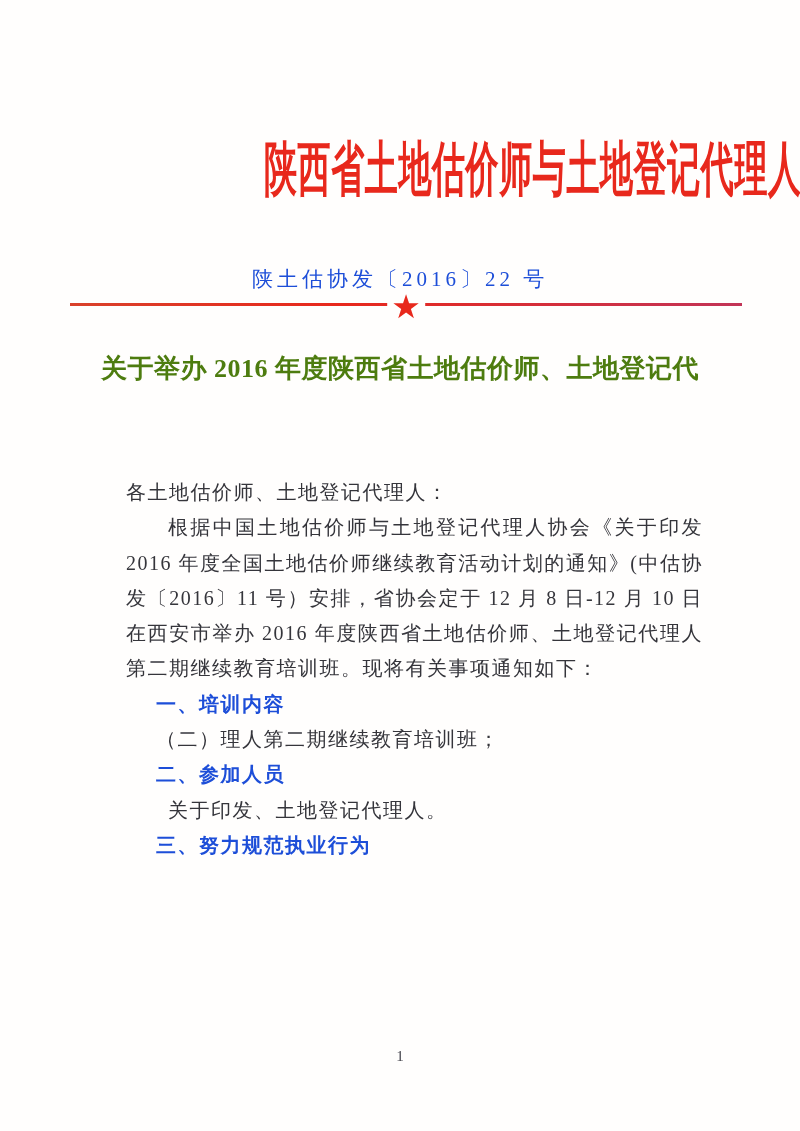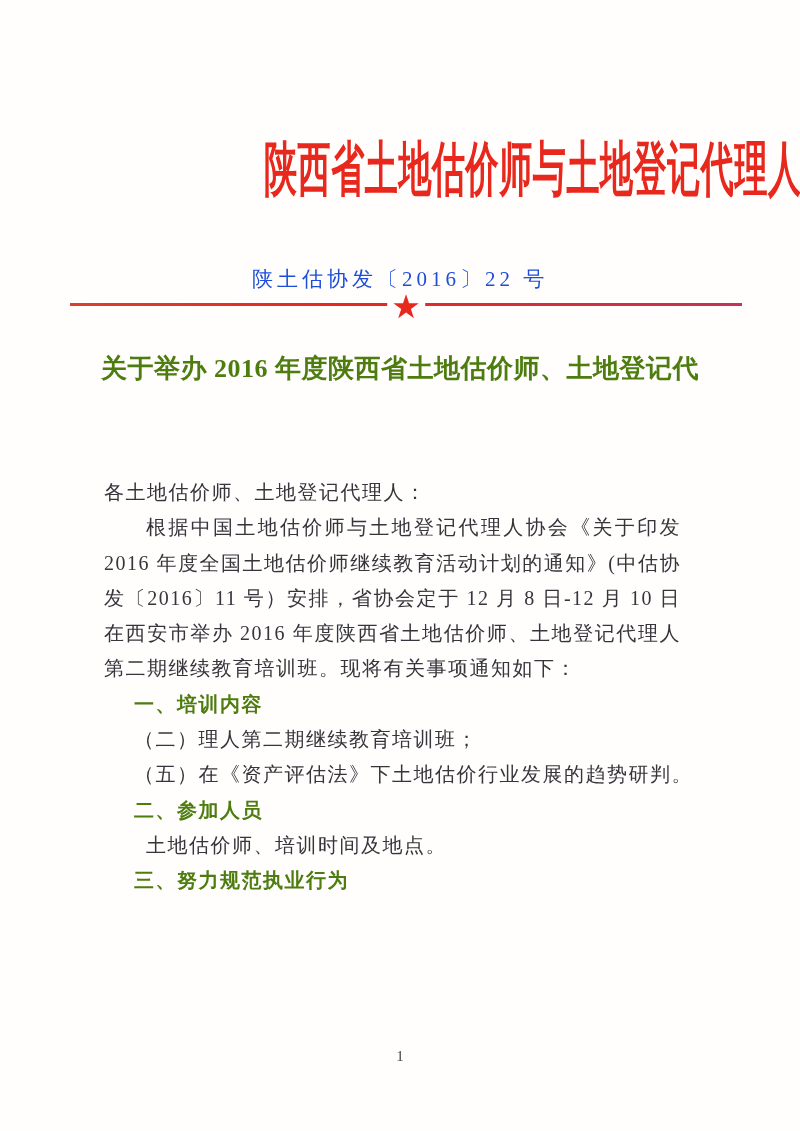--- a/index.html
+++ b/index.html
@@ -55,29 +55,29 @@
     position:absolute;top:348px;left:100px;width:600px;
     text-align:center;
     font-weight:bold;
     font-size:26px;line-height:41px;
     letter-spacing:0.5px;
     color:#4d7c0f;
     white-space:nowrap;
   }
   
   .body-text{
-    position:absolute;top:475px;left:104px;width:577px;
+    position:absolute;top:475px;left:126px;width:577px;
     font-size:20px;line-height:35.3px;
     letter-spacing:1.5px;
     text-align:justify;
   }
   .body-text p{margin:0;}
   .para-indent{text-indent:42px;}
   .item-indent{text-indent:30px;white-space:nowrap;}
-  .sec-heading{text-indent:30px;font-weight:bold;color:#4d7c0f;white-space:nowrap;}
+  .sec-heading{text-indent:30px;font-weight:bold;color:#1d4ed8;white-space:nowrap;}
   
   .page-number{
     position:absolute;top:1048px;left:0;width:800px;
     text-align:center;
     font-size:15px;color:#44444c;
   }
 </style>
 </head>
 <body>
 
@@ -96,23 +96,22 @@
   <div class="doc-title">
     <div>关于举办 2016 年度陕西省土地估价师、土地登记代</div>
   </div>
 
   <div class="body-text">
     <p>各土地估价师、土地登记代理人：</p>
     <p class="para-indent">根据中国土地估价师与土地登记代理人协会《关于印发 2016 年度全国土地估价师继续教育活动计划的通知》(中估协发〔2016〕11 号）安排，省协会定于 12 月 8 日-12 月 10 日在西安市举办 2016 年度陕西省土地估价师、土地登记代理人第二期继续教育培训班。现将有关事项通知如下：</p>
 
     <p class="sec-heading">一、培训内容</p>
     <p class="item-indent">（二）理人第二期继续教育培训班；</p>
-    <p class="item-indent">（五）在《资产评估法》下土地估价行业发展的趋势研判。</p>
 
     <p class="sec-heading">二、参加人员</p>
-    <p class="para-indent">土地估价师、培训时间及地点。</p>
+    <p class="para-indent">关于印发、土地登记代理人。</p>
 
     <p class="sec-heading">三、努力规范执业行为</p>
   </div>
 
   <div class="page-number">1</div>
 
 </div>
 
 </body></html>

